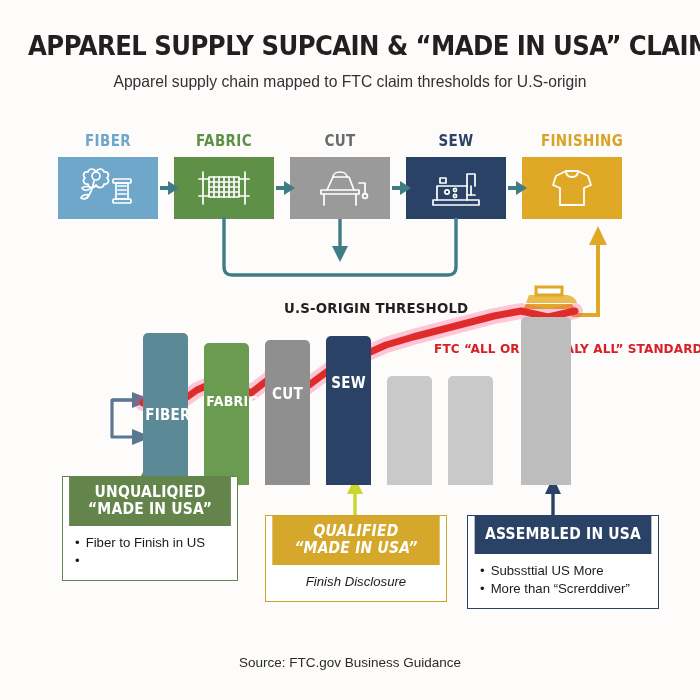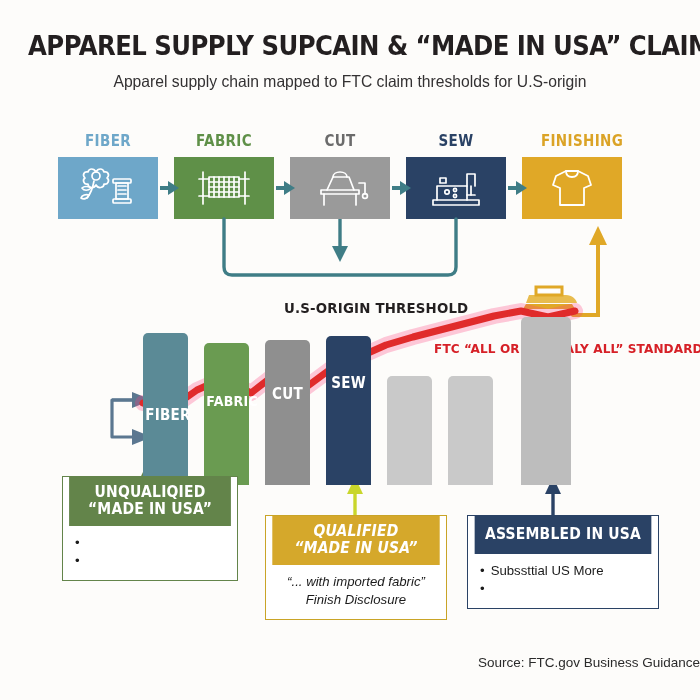--- a/index.html
+++ b/index.html
@@ -143,21 +143,21 @@
     padding-left: 6px;
     padding-right: 6px;
   }
   .bullet-row { display: flex; }
   .bullet-dot { margin-right: 6px; }
 
   .source {
     position: absolute;
     left: 0; top: 655px;
     width: 700px;
-    text-align: right;
+    text-align: center;
     font-family: "Liberation Sans", sans-serif;
     font-size: 13.5px;
     color: #2b2b2b;
   }
 
   .svg-layer {
     position: absolute;
     left: 0; top: 0;
     width: 700px; height: 700px;
     pointer-events: none;
@@ -329,48 +329,49 @@
   <div class="bar" style="left:521px; top:317px; width:50px; height:168px; background:#bdbdbd;"></div>
 
   <div class="callout" style="left:62px; top:476px; width:174px; border:1.5px solid #63844a;">
     <div class="callout-head" style="background:#63844a;">
       <div>UNQUALIQIED</div>
       <div>“MADE IN USA”</div>
     </div>
     <div class="callout-body">
       <div class="bullet-row">
         <span class="bullet-dot">•</span>
+        <span>Fiber to Finish in US</span>
       </div>
       <div class="bullet-row">
         <span class="bullet-dot">•</span>
       </div>
     </div>
   </div>
 
   <div class="callout" style="left:265px; top:515px; width:180px; border:1.5px solid #c9a427;font-style:italic;">
     <div class="callout-head" style="background:#d5a82b;">
       <div>QUALIFIED</div>
       <div>“MADE IN USA”</div>
     </div>
     <div class="callout-body center">
-      <div>“... with imported fabric”</div>
       <div>Finish Disclosure</div>
     </div>
   </div>
 
   <div class="callout" style="left:467px; top:515px; width:190px; border:1.5px solid #2a4265;">
     <div class="callout-head" style="background:#2a4265; padding:10px 4px 11px;">
       <div>ASSEMBLED IN USA</div>
     </div>
     <div class="callout-body">
       <div class="bullet-row">
         <span class="bullet-dot">•</span>
         <span>Subssttial US More</span>
       </div>
       <div class="bullet-row">
         <span class="bullet-dot">•</span>
+        <span>More than “Screrddiver”</span>
       </div>
     </div>
   </div>
 
   <div class="source">Source: FTC.gov Business Guidance</div>
 
 </div>
 
 </body></html>

